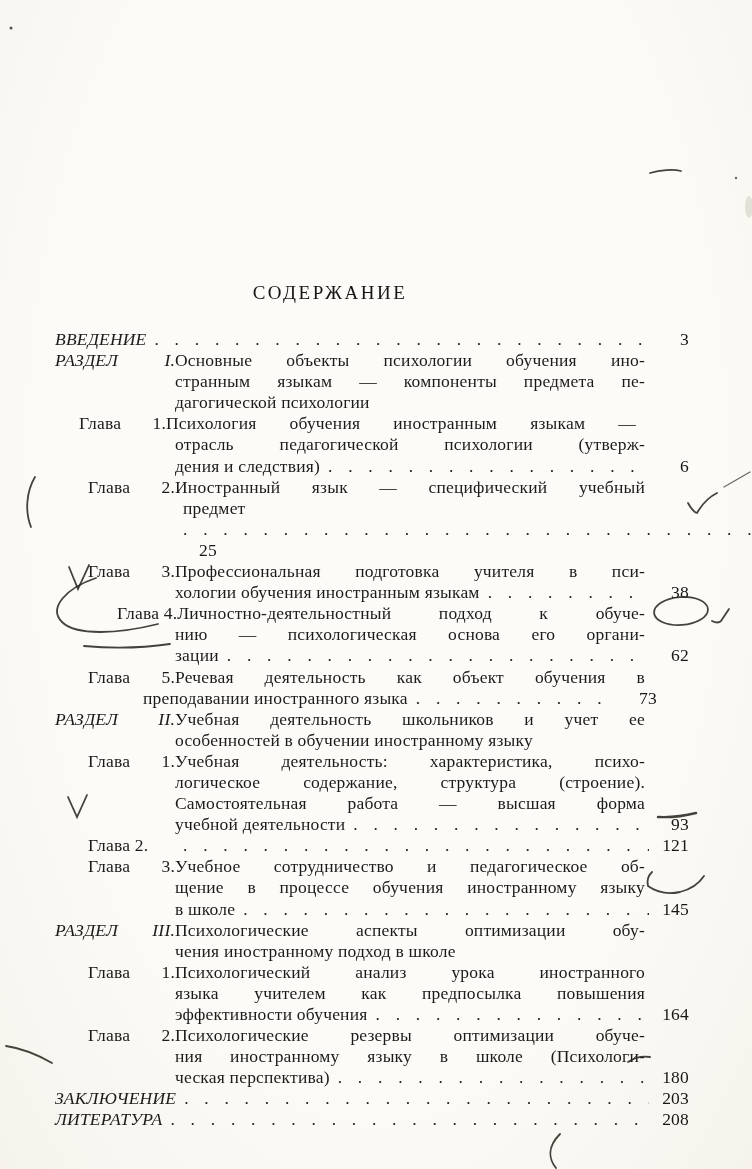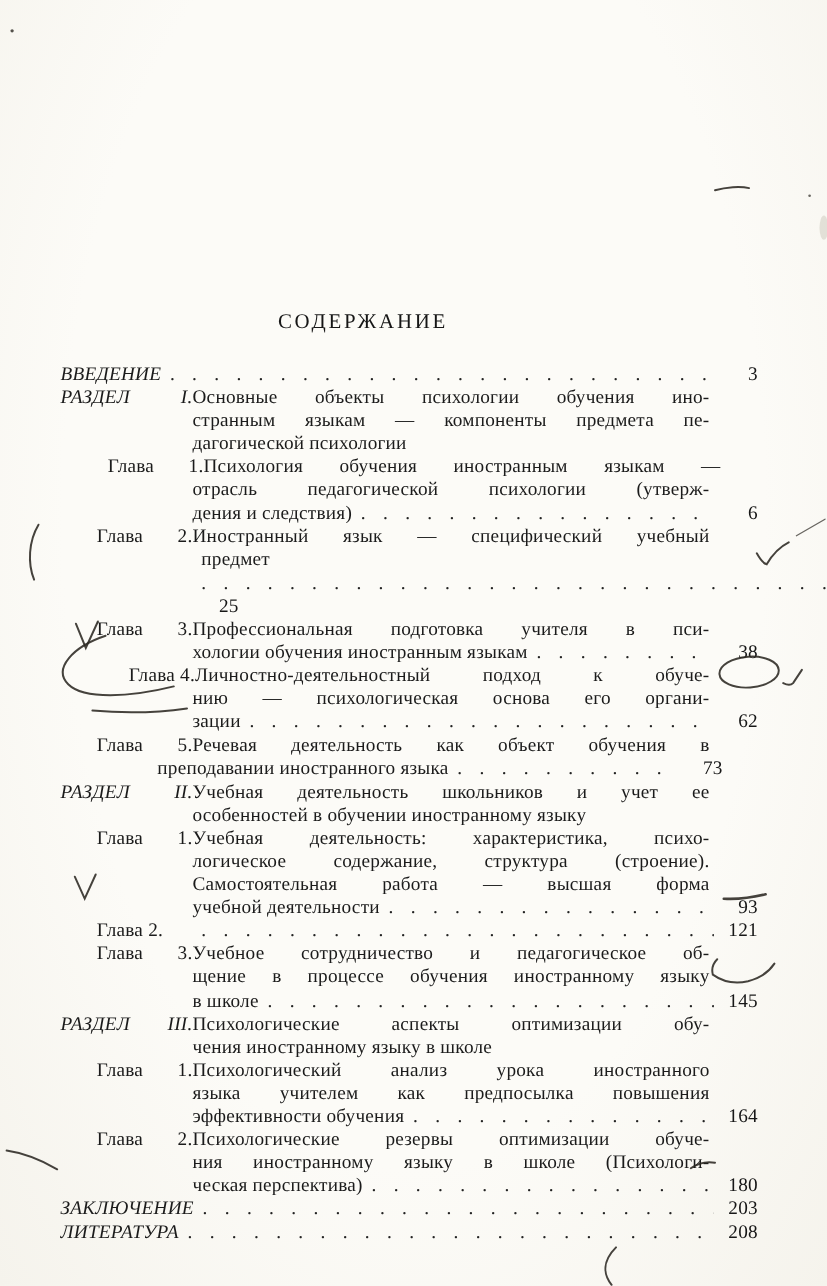--- a/index.html
+++ b/index.html
@@ -70,21 +70,21 @@
             <span class="leader">. . . . . . . . . . . . . . . . . . . . . . . . . . . . . . . . . . . . . . . .</span>
             <span class="page-num">3</span>
           </div>
         </div>
         <div class="entry">
           <div class="line just" style="margin-left: 0px; width: 590px;"><span class="label italic" style="min-width: 120px;">РАЗДЕЛ I.</span><span class="text">Основные объекты психологии обучения ино-</span></div>
           <div class="line just" style="margin-left: 120px; width: 470px;"><span class="text">странным языкам — компоненты предмета пе-</span></div>
           <div class="line" style="margin-left: 120px; width: 470px;"><span class="text">дагогической психологии</span></div>
         </div>
         <div class="entry">
-          <div class="line just" style="margin-left: 43px; width: 557px;"><span class="label" style="min-width: 87px;">Глава 1.</span><span class="text">Психология обучения иностранным языкам —</span></div>
+          <div class="line just" style="margin-left: 24px; width: 557px;"><span class="label" style="min-width: 87px;">Глава 1.</span><span class="text">Психология обучения иностранным языкам —</span></div>
           <div class="line just" style="margin-left: 120px; width: 470px;"><span class="text">отрасль педагогической психологии (утверж-</span></div>
           <div class="line pagerow" style="margin-left: 120px; width: 514px;">
             <span class="text">дения и следствия)</span>
             <span class="leader">. . . . . . . . . . . . . . . . . . . . . . . . . . . . . . . . . . . . . . . .</span>
             <span class="page-num">6</span>
           </div>
         </div>
         <div class="entry">
           <div class="line just" style="margin-left: 33px; width: 557px;"><span class="label" style="min-width: 87px;">Глава 2.</span><span class="text">Иностранный язык — специфический учебный</span></div>
           <div class="line pagerow" style="margin-left: 120px; width: 514px; flex-direction: column;">
@@ -143,21 +143,21 @@
           <div class="line just" style="margin-left: 33px; width: 557px;"><span class="label" style="min-width: 87px;">Глава 3.</span><span class="text">Учебное сотрудничество и педагогическое об-</span></div>
           <div class="line just" style="margin-left: 120px; width: 470px;"><span class="text">щение в процессе обучения иностранному языку</span></div>
           <div class="line pagerow" style="margin-left: 120px; width: 514px;">
             <span class="text">в школе</span>
             <span class="leader">. . . . . . . . . . . . . . . . . . . . . . . . . . . . . . . . . . . . . . . .</span>
             <span class="page-num">145</span>
           </div>
         </div>
         <div class="entry">
           <div class="line just" style="margin-left: 0px; width: 590px;"><span class="label italic" style="min-width: 120px;">РАЗДЕЛ III.</span><span class="text">Психологические аспекты оптимизации обу-</span></div>
-          <div class="line" style="margin-left: 120px; width: 470px;"><span class="text">чения иностранному языку в школе</span></div>
+          <div class="line" style="margin-left: 120px; width: 470px;"><span class="text">чения иностранному подход в школе</span></div>
         </div>
         <div class="entry">
           <div class="line just" style="margin-left: 33px; width: 557px;"><span class="label" style="min-width: 87px;">Глава 1.</span><span class="text">Психологический анализ урока иностранного</span></div>
           <div class="line just" style="margin-left: 120px; width: 470px;"><span class="text">языка учителем как предпосылка повышения</span></div>
           <div class="line pagerow" style="margin-left: 120px; width: 514px;">
             <span class="text">эффективности обучения</span>
             <span class="leader">. . . . . . . . . . . . . . . . . . . . . . . . . . . . . . . . . . . . . . . .</span>
             <span class="page-num">164</span>
           </div>
         </div>

